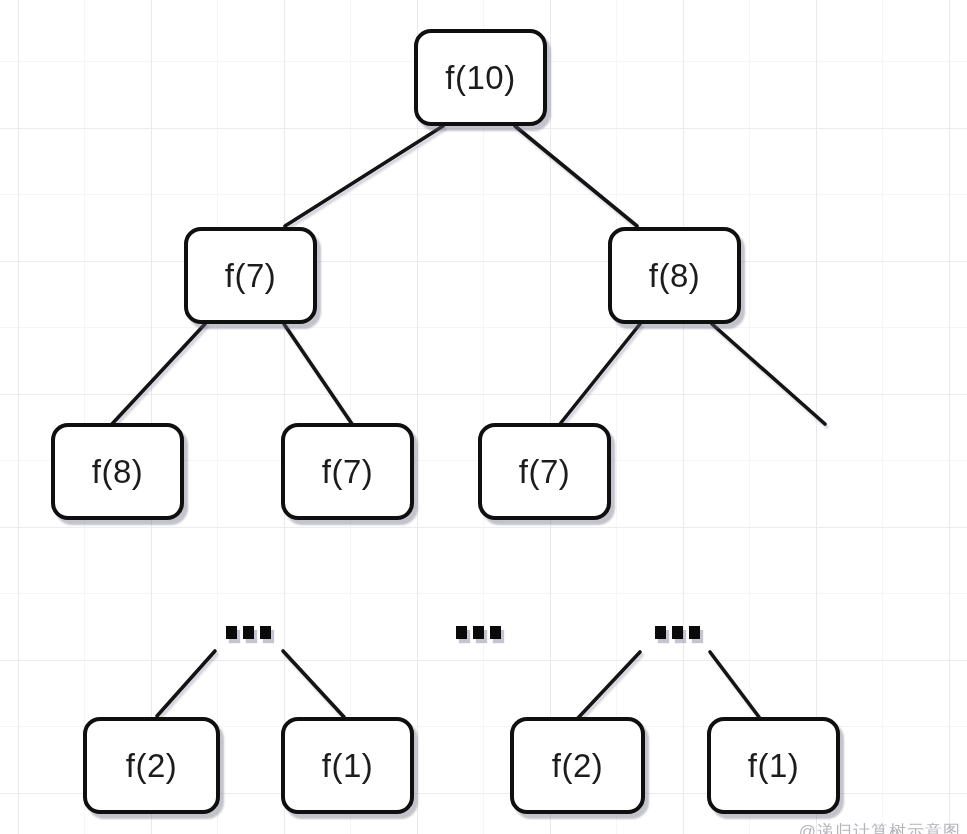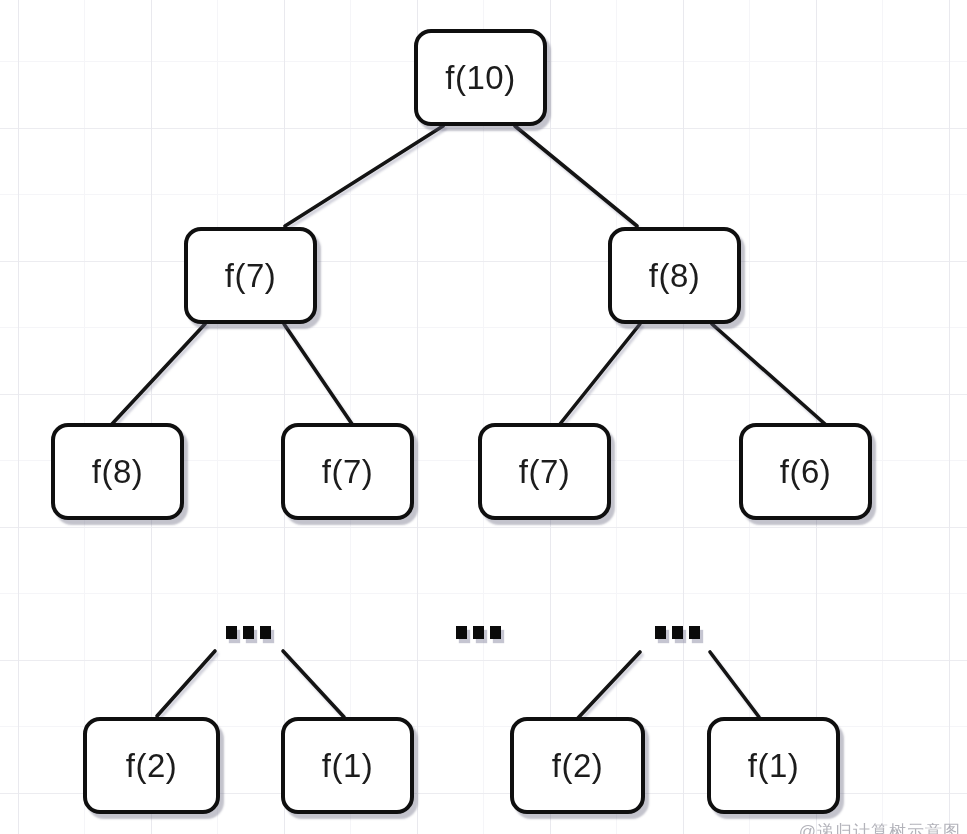--- a/index.html
+++ b/index.html
@@ -106,21 +106,20 @@
   <div class="node" style="left:184px; top:227px;">f(7)</div>
 
   <div class="node" style="left:608px; top:227px;">f(8)</div>
 
   <div class="node" style="left:51px; top:423px;">f(8)</div>
 
   <div class="node" style="left:281px; top:423px;">f(7)</div>
 
   <div class="node" style="left:478px; top:423px;">f(7)</div>
 
-  <div class="node" style="left:739px; top:423px;">f(6)</div>
 
   <div class="ellipsis" style="left:226px; top:626px;">
     <i></i>
       <i></i>
       <i></i>
     <span class="sr">...</span>
   </div>
 
   <div class="ellipsis" style="left:456px; top:626px;">
     <i></i>

